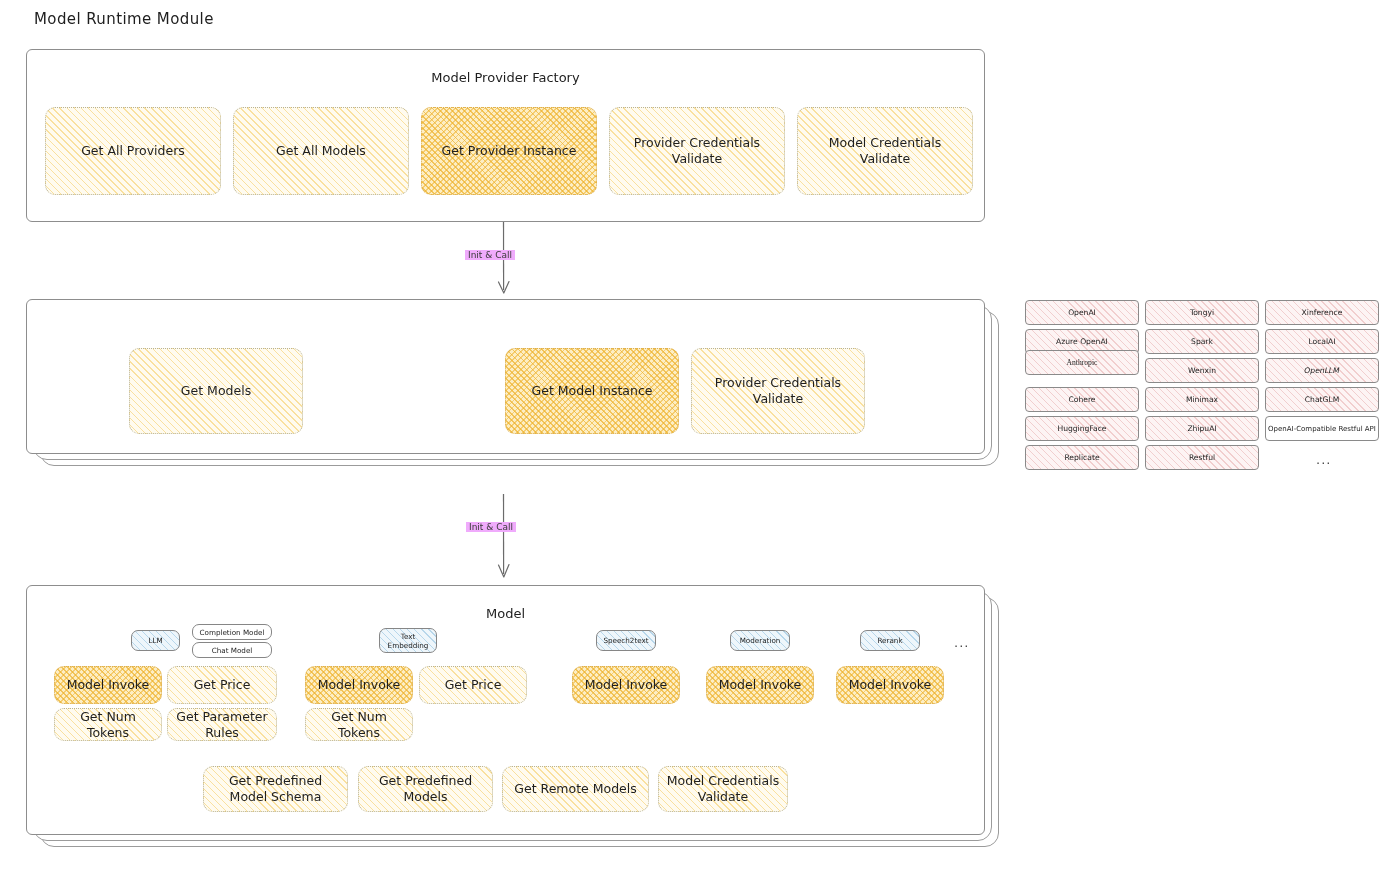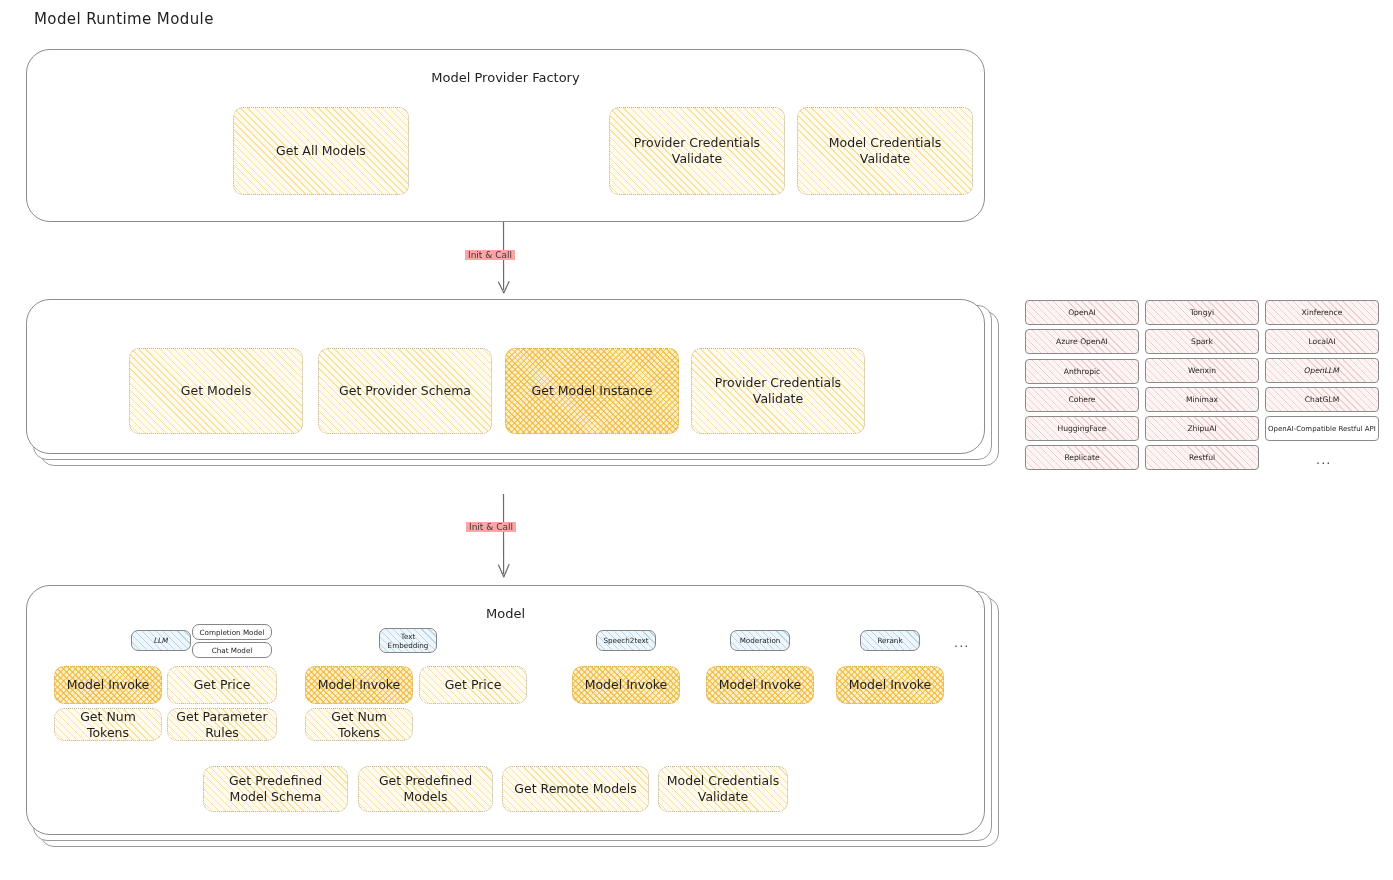--- a/index.html
+++ b/index.html
@@ -61,21 +61,21 @@
     left: 0; right: 0;
     text-align: center;
     font-size: 13px;
     color: #1e1e1e;
   }
 
   
   .panel {
     position: absolute;
     border: 1.3px solid #8d8d8d;
-    border-radius: 24px;
+    border-radius: 6px;
     background: #ffffff;
   }
   .panel-shadow {
     position: absolute;
     border: 1.3px solid #9b9b9b;
     border-radius: 14px;
     background: #ffffff;
   }
 
   
@@ -124,42 +124,44 @@
     white-space: nowrap;
   }
 
   
   .arrow-wrap { position: absolute; }
   .arrow-label {
     position: absolute;
     font-size: 9px;
     color: #3a3a3a;
     white-space: nowrap;
-    background: #fca5a5;
+    background: #f0abfc;
     padding: 0 3px;
   }
   .ellipsis {
     position: absolute;
     font-size: 13px;
     color: #4a4a4a;
     letter-spacing: 1px;
     line-height: 1;
   }
 </style>
 </head>
 <body>
 
 <div id="page-title">Model Runtime Module</div>
 
 <div class="panel" style="left:26px; top:49px; width:959px; height:173px;">
   <div class="group-title" style="top:20px;">Model Provider Factory</div>
 
+  <div class="mbox fill-amber-light" style="left:18px; top:57px; width:176px; height:88px;">Get All Providers</div>
 
   <div class="mbox fill-amber-light" style="left:206px; top:57px; width:176px; height:88px;">Get All Models</div>
 
+  <div class="mbox fill-amber-strong strong" style="left:394px; top:57px; width:176px; height:88px;">Get Provider Instance</div>
 
   <div class="mbox fill-amber-light" style="left:582px; top:57px; width:176px; height:88px;">Provider Credentials Validate</div>
 
   <div class="mbox fill-amber-light" style="left:770px; top:57px; width:176px; height:88px;">Model Credentials Validate</div>
 </div>
 
 <div class="arrow-wrap" style="left:470px; top:222px; width:70px; height:78px;">
   <svg width="70" height="78" viewBox="0 0 70 78">
     <path d="M33.5 0 L33.6 68" stroke="#6b6b6b" stroke-width="1.2" fill="none"></path>
     <path d="M28.5 60 L33.8 71 L39 59.6" stroke="#6b6b6b" stroke-width="1.2" fill="none" stroke-linecap="round" stroke-linejoin="round"></path>
@@ -167,32 +169,31 @@
   <div class="arrow-label" style="left:-5px; top:28px;">Init &amp; Call</div>
 </div>
 
 <div class="panel-shadow" style="left:40px; top:311px; width:959px; height:155px;"></div>
 <div class="panel-shadow" style="left:33px; top:305px; width:959px; height:155px;"></div>
 
 <div class="panel" style="left:26px; top:299px; width:959px; height:155px;">
 
   <div class="mbox fill-amber-light" style="left:102px; top:48px; width:174px; height:86px;">Get Models</div>
 
-  <div class="mbox fill-amber-light" style="left:291px; top:48px; width:174px; height:86px;">Get Provider Schema</div>
 
   <div class="mbox fill-amber-strong strong" style="left:478px; top:48px; width:174px; height:86px;">Get Model Instance</div>
 
   <div class="mbox fill-amber-light" style="left:664px; top:48px; width:174px; height:86px;">Provider Credentials Validate</div>
 </div>
 
 <div style="position:absolute; left:1025px; top:300px; width:355px; height:175px;">
 
   <div class="pchip fill-pink" style="left:0px; top:0px; width:114px; height:25px;">OpenAI</div>
   <div class="pchip fill-pink" style="left:0px; top:29px; width:114px; height:25px;">Azure OpenAI</div>
-  <div class="pchip fill-pink" style="left:0px; top:59px; width:114px; height:25px;">Anthropic</div>
+  <div class="pchip fill-pink" style="left:0px; top:50px; width:114px; height:25px;font-family:Liberation Serif, serif;">Anthropic</div>
   <div class="pchip fill-pink" style="left:0px; top:87px; width:114px; height:25px;">Cohere</div>
   <div class="pchip fill-pink" style="left:0px; top:116px; width:114px; height:25px;">HuggingFace</div>
   <div class="pchip fill-pink" style="left:0px; top:145px; width:114px; height:25px;">Replicate</div>
 
   <div class="pchip fill-pink" style="left:120px; top:0px; width:114px; height:25px;">Tongyi</div>
   <div class="pchip fill-pink" style="left:120px; top:29px; width:114px; height:25px;">Spark</div>
   <div class="pchip fill-pink" style="left:120px; top:58px; width:114px; height:25px;">Wenxin</div>
   <div class="pchip fill-pink" style="left:120px; top:87px; width:114px; height:25px;">Minimax</div>
   <div class="pchip fill-pink" style="left:120px; top:116px; width:114px; height:25px;">ZhipuAI</div>
   <div class="pchip fill-pink" style="left:120px; top:145px; width:114px; height:25px;">Restful</div>
@@ -214,21 +215,21 @@
   <div class="arrow-label" style="left:-4px; top:28px;">Init &amp; Call</div>
 </div>
 
 <div class="panel-shadow" style="left:40px; top:597px; width:959px; height:250px;"></div>
 <div class="panel-shadow" style="left:33px; top:591px; width:959px; height:250px;"></div>
 
 <div class="panel" style="left:26px; top:585px; width:959px; height:250px;">
 
   <div class="group-title" style="top:20px;">Model</div>
 
-  <div class="chip fill-blue" style="left:104px; top:44px; width:60px; height:21px;font-style:italic;">LLM</div>
+  <div class="chip fill-blue" style="left:104px; top:44px; width:49px; height:21px;">LLM</div>
   <div class="chip fill-white" style="left:165px; top:38px; width:80px; height:16px;">Completion Model</div>
   <div class="chip fill-white" style="left:165px; top:56px; width:80px; height:16px;">Chat Model</div>
 
   <div class="mbox fill-amber-strong strong" style="left:27px; top:80px; width:108px; height:38px;">Model Invoke</div>
   <div class="mbox fill-amber-light" style="left:140px; top:80px; width:110px; height:38px;">Get Price</div>
   <div class="mbox fill-amber-light" style="left:27px; top:122px; width:108px; height:33px;">Get Num Tokens</div>
   <div class="mbox fill-amber-light" style="left:140px; top:122px; width:110px; height:33px;">Get Parameter Rules</div>
 
   <div class="chip fill-blue" style="left:352px; top:42px; width:58px; height:25px;">Text Embedding</div>
 

